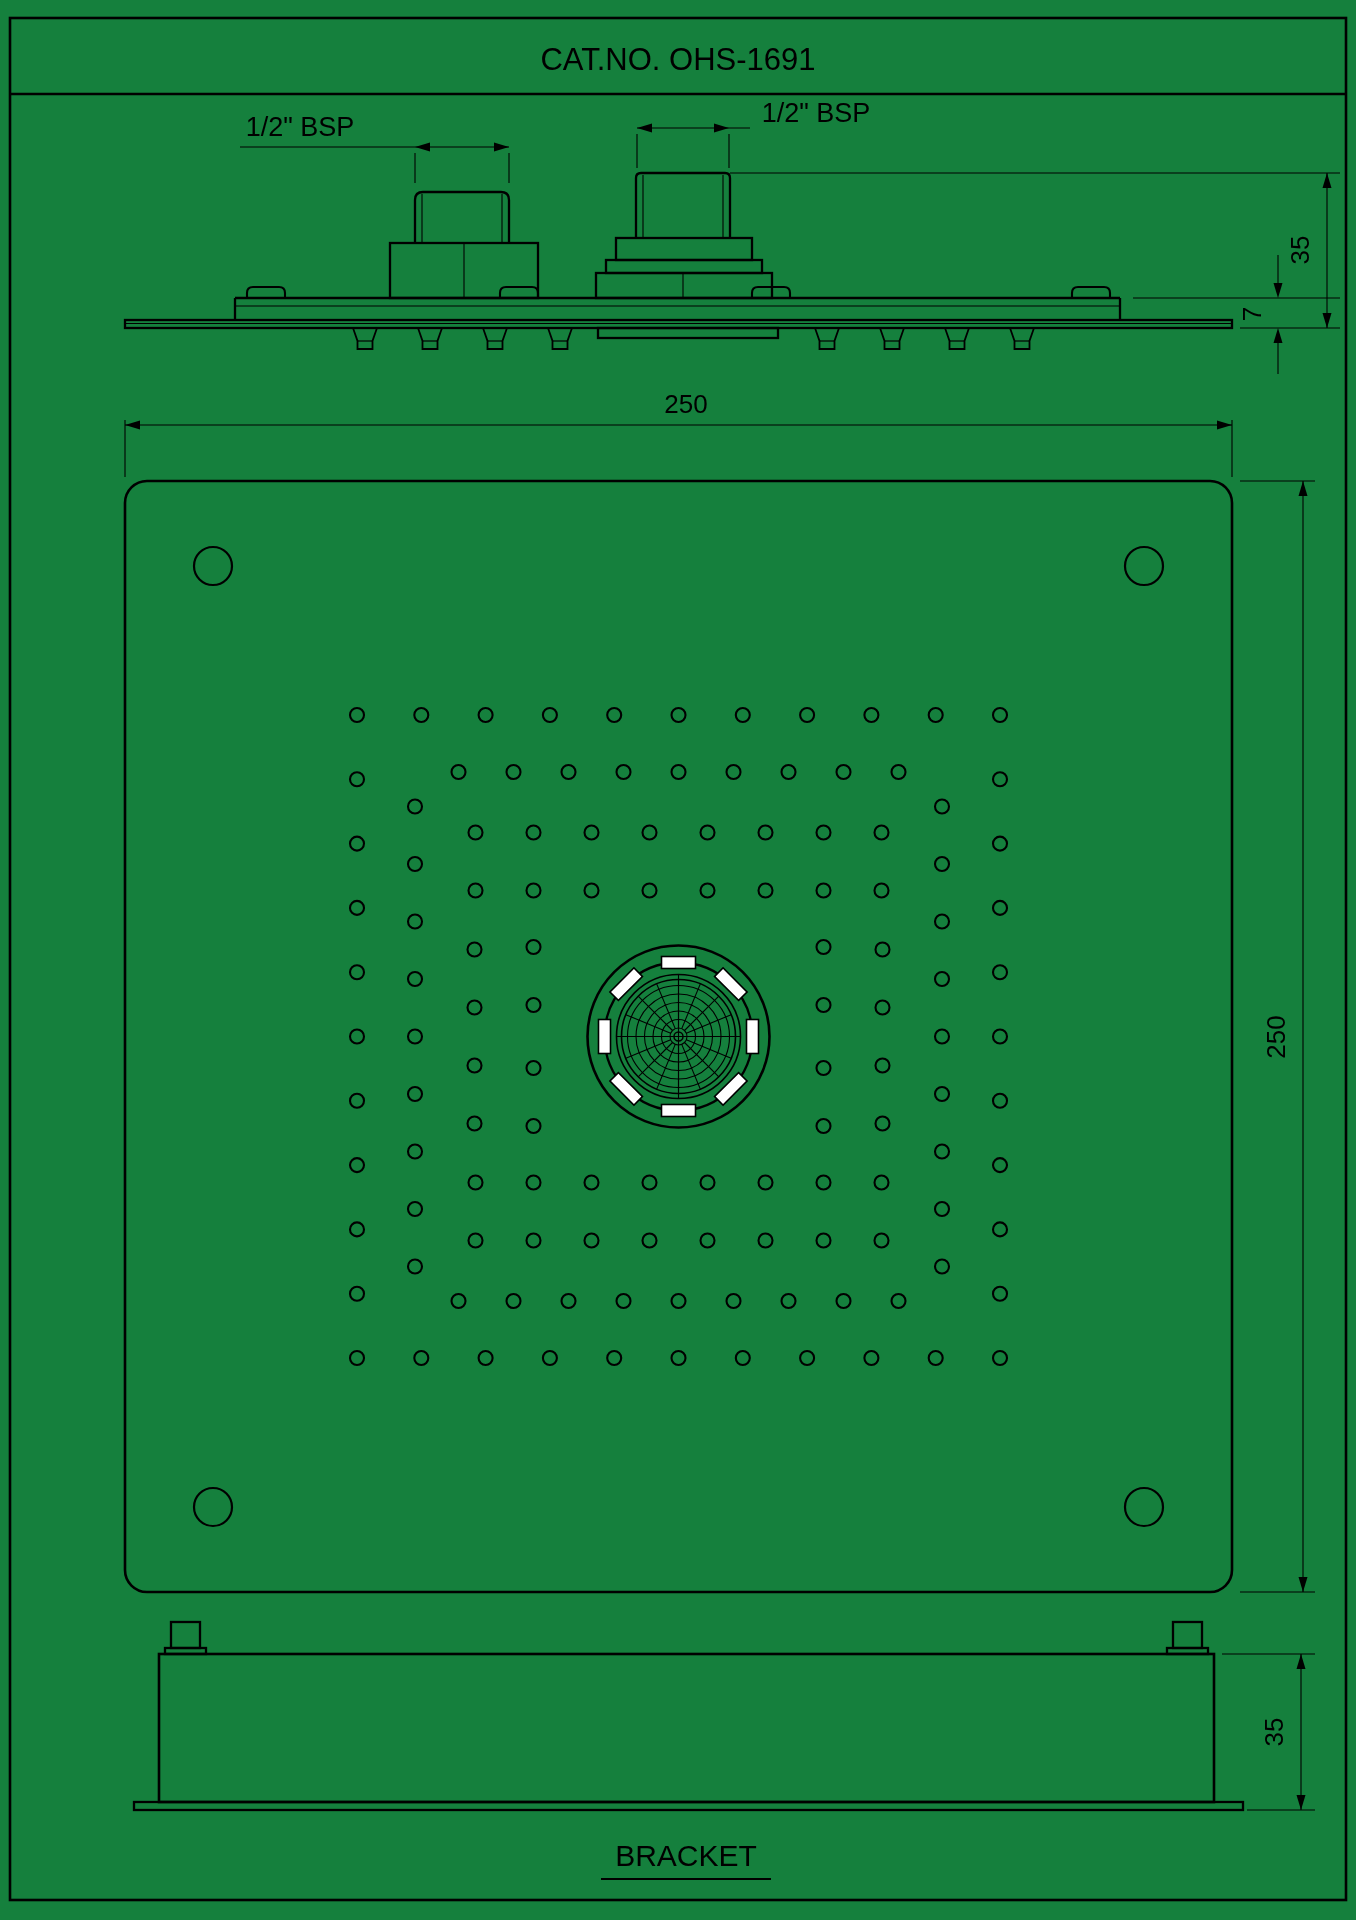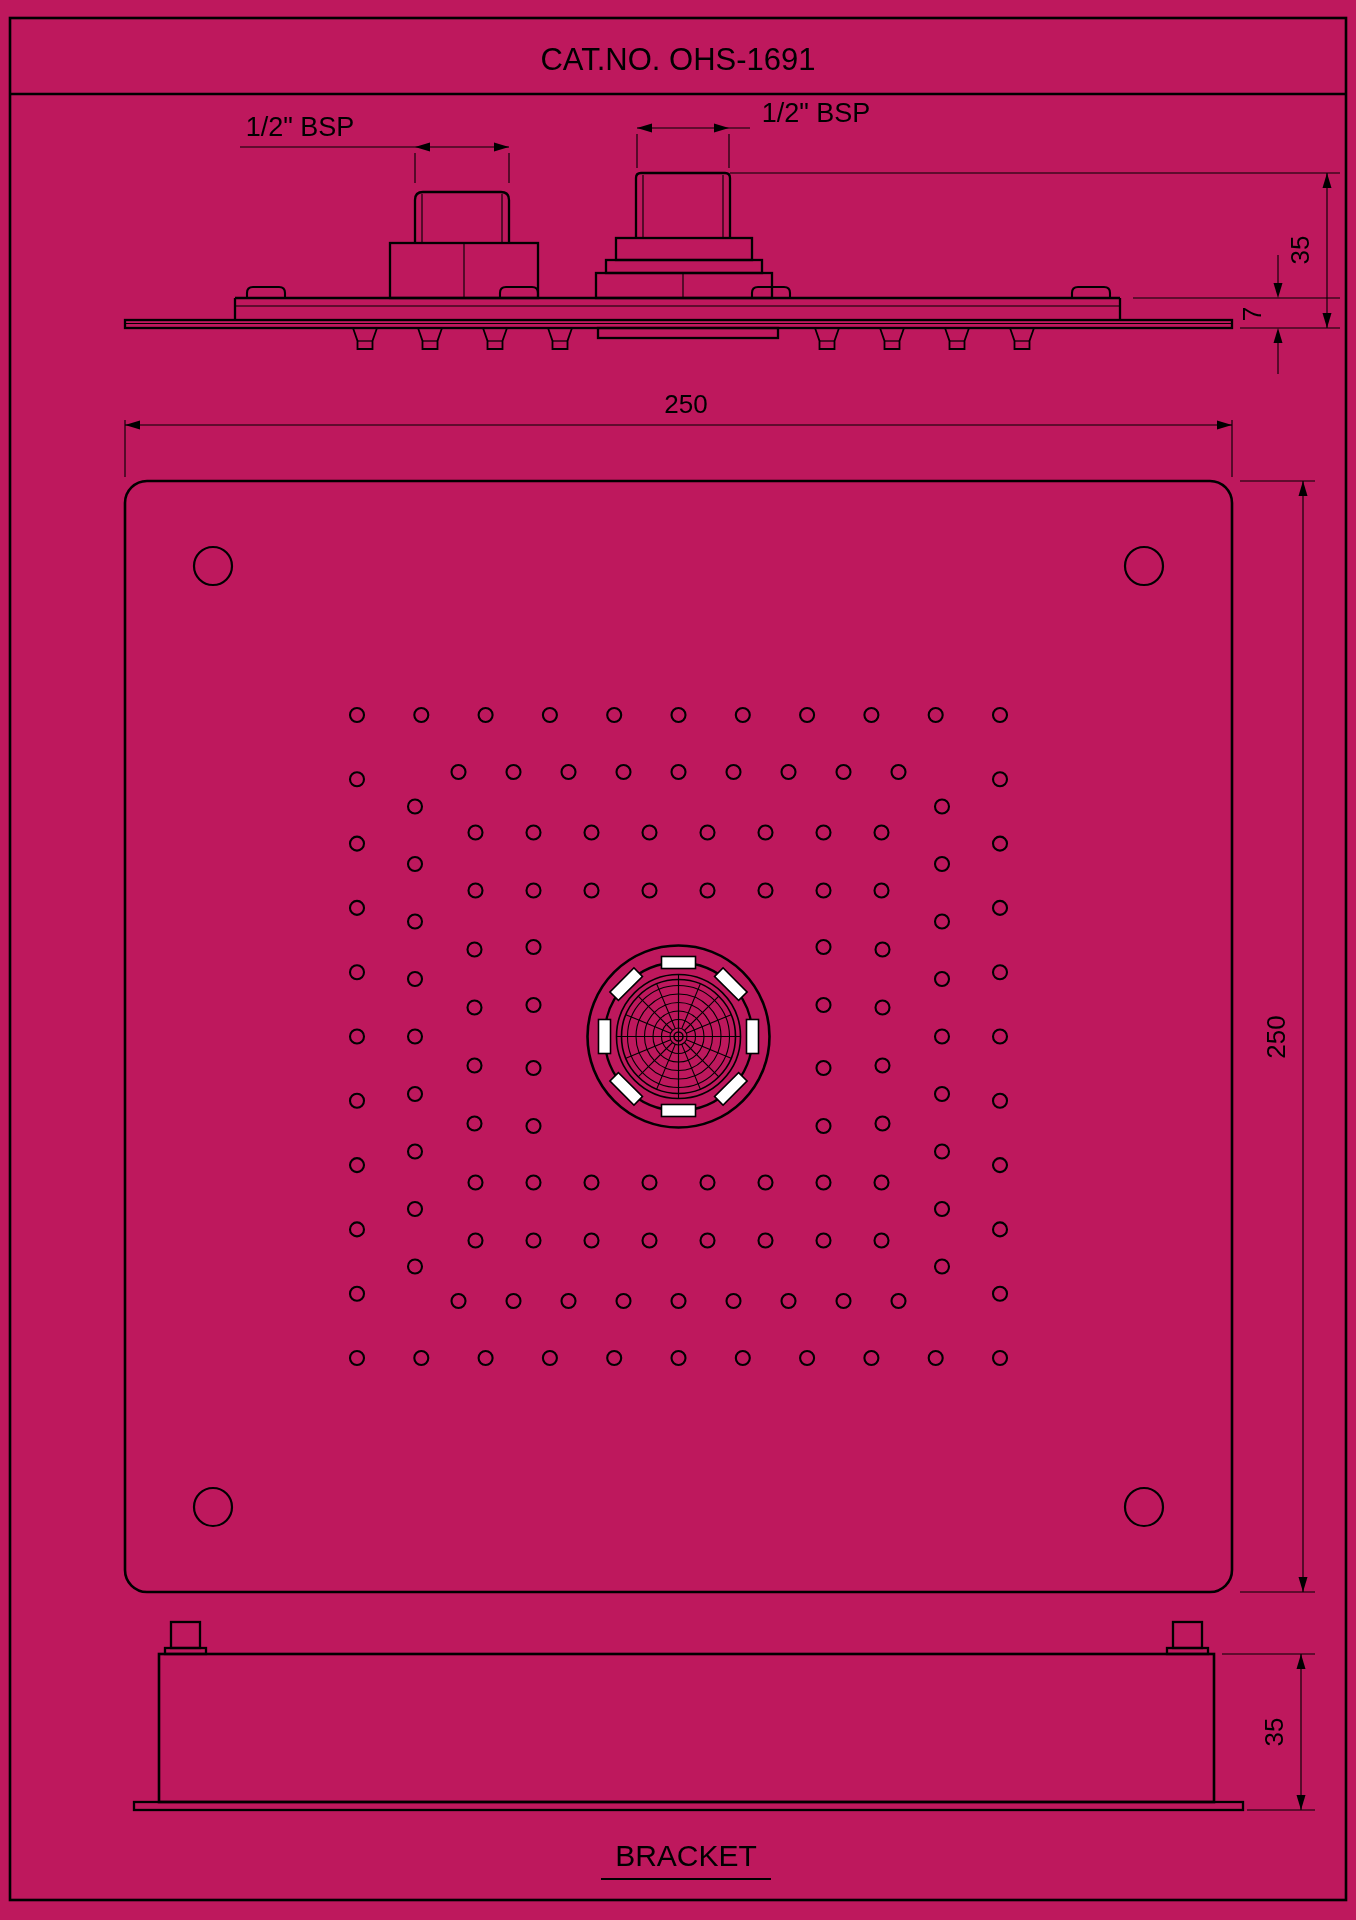--- a/index.html
+++ b/index.html
@@ -1,17 +1,17 @@
 <!DOCTYPE html>
 <html><head>
 <meta charset="utf-8">
 <style>
   html,body{margin:0;padding:0;background:#fff;}
   body{font-family:"Liberation Sans", sans-serif;}
-  .page{position:relative;width:1356px;height:1920px;background:#be185d;}
+  .page{position:relative;width:1356px;height:1920px;background:#15803d;}
   svg{display:block;}
   text{fill:#000;}
   .obj{stroke:#000;stroke-width:2.3;fill:none;}
   .objthick{stroke:#000;stroke-width:2.6;fill:none;}
   .thin{stroke:#000;stroke-width:1.1;fill:none;}
   .dim{stroke:#000;stroke-width:1.1;fill:none;}
   .arrow{fill:#000;stroke:none;}
   .lbl{font-size:27px;}
   .dimtxt{font-size:26px;}
   .title{font-size:31px;}

